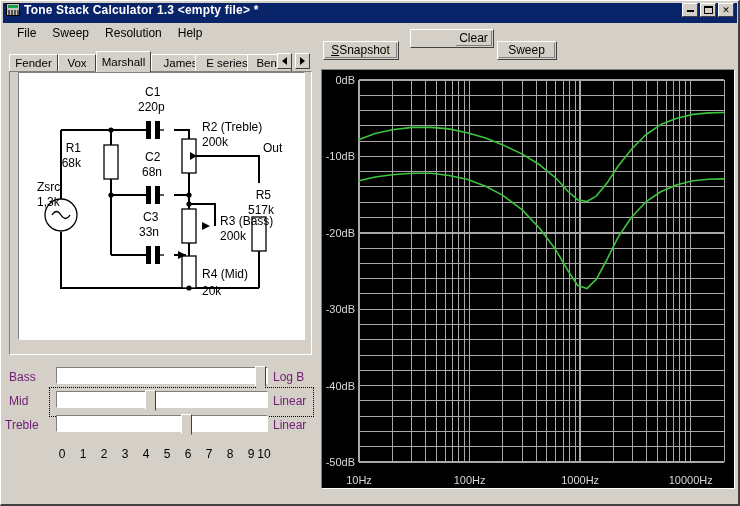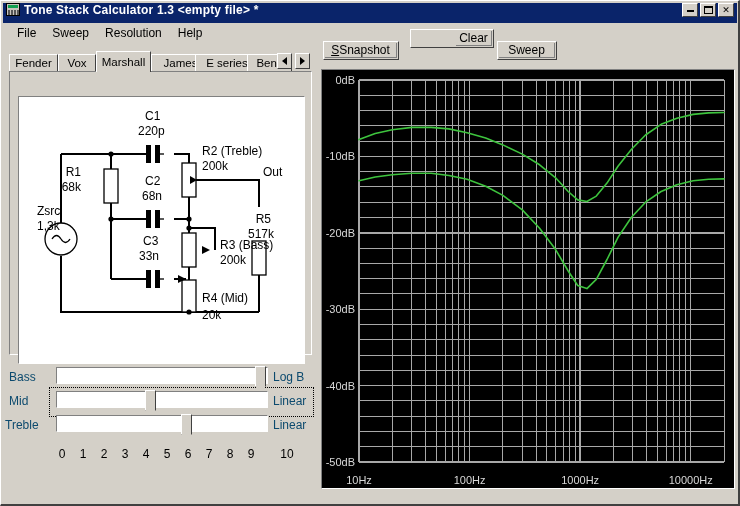--- a/index.html
+++ b/index.html
@@ -88,31 +88,31 @@
 
   
   .schempanel{
     position:absolute;left:8px;top:70px;width:303px;height:284px;
     background:#d4d0c8;
     border-top:1px solid #808080;border-left:1px solid #808080;
     border-right:1px solid #ffffff;border-bottom:1px solid #ffffff;
     box-sizing:border-box;
   }
   .schemwhite{
-    position:absolute;left:8px;top:24px;width:287px;height:268px;
+    position:absolute;left:8px;top:0;width:287px;height:268px;
     background:#ffffff;
     box-sizing:border-box;
     border-top:1px solid #808080;border-left:1px solid #808080;
     border-right:1px solid #ffffff;border-bottom:1px solid #ffffff;
   }
   .schemwhite svg{display:block;}
 
   
   .sliders{position:absolute;left:0;top:358px;width:312px;height:115px;}
-  .sllabel{position:absolute;font-size:12px;color:#0c4a6e;}
+  .sllabel{position:absolute;font-size:12px;color:#701a75;}
   .track{
     position:absolute;height:17px;background:#ffffff;box-sizing:border-box;
     border-top:1px solid #808080;border-left:1px solid #808080;
     border-right:1px solid #ffffff;border-bottom:1px solid #ffffff;
   }
   .thumb{
     position:absolute;width:11px;height:21px;background:#d4d0c8;
     box-sizing:border-box;
     border-top:1px solid #ffffff;border-left:1px solid #ffffff;
     border-right:1px solid #404040;border-bottom:1px solid #404040;
@@ -358,21 +358,21 @@
       <span style="left:53px;width:16px;">0</span>
       <span style="left:74px;width:16px;">1</span>
       <span style="left:95px;width:16px;">2</span>
       <span style="left:116px;width:16px;">3</span>
       <span style="left:137px;width:16px;">4</span>
       <span style="left:158px;width:16px;">5</span>
       <span style="left:179px;width:16px;">6</span>
       <span style="left:200px;width:16px;">7</span>
       <span style="left:221px;width:16px;">8</span>
       <span style="left:242px;width:16px;">9</span>
-      <span style="left:277px;width:18px;text-align:center;">10</span>
+      <span style="left:254px;width:18px;text-align:center;">10</span>
     </div>
   </div>
 
   <div class="btn" style="left:322px;top:40px;width:76px;">
     <div class="inner">
         <span><u>S</u></span>
         <span style="margin-left:-8.5px;text-indent:8.5px;">Snapshot</span>
       </div>
   </div>
   <div class="btn" style="left:409px;top:28px;width:84px;padding-left:44px;">

